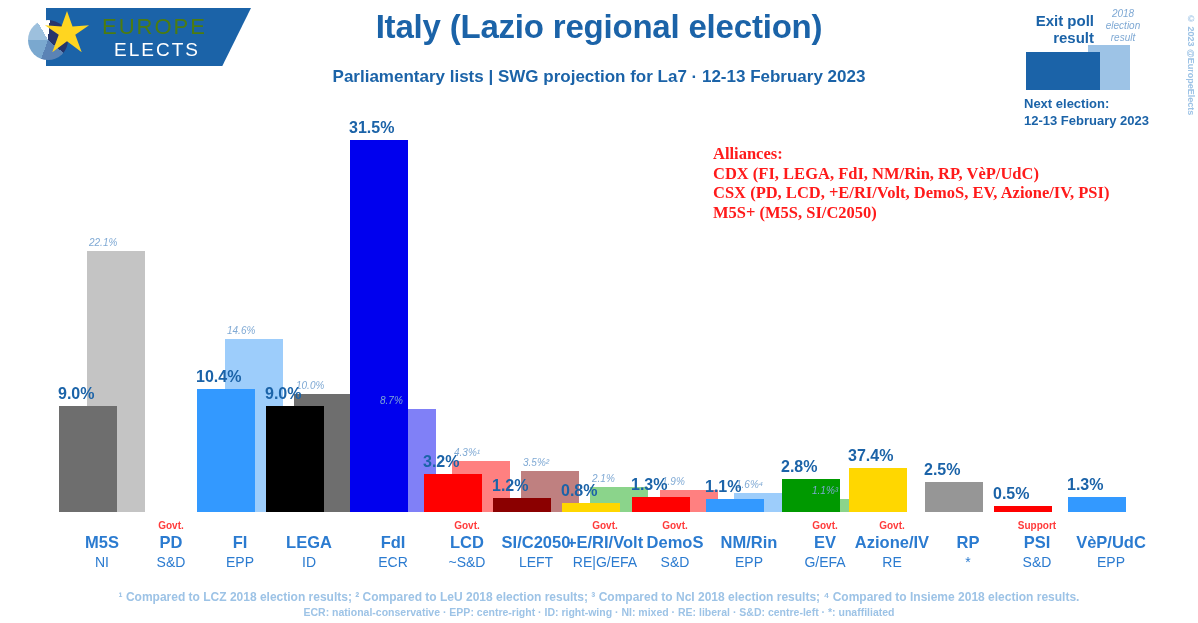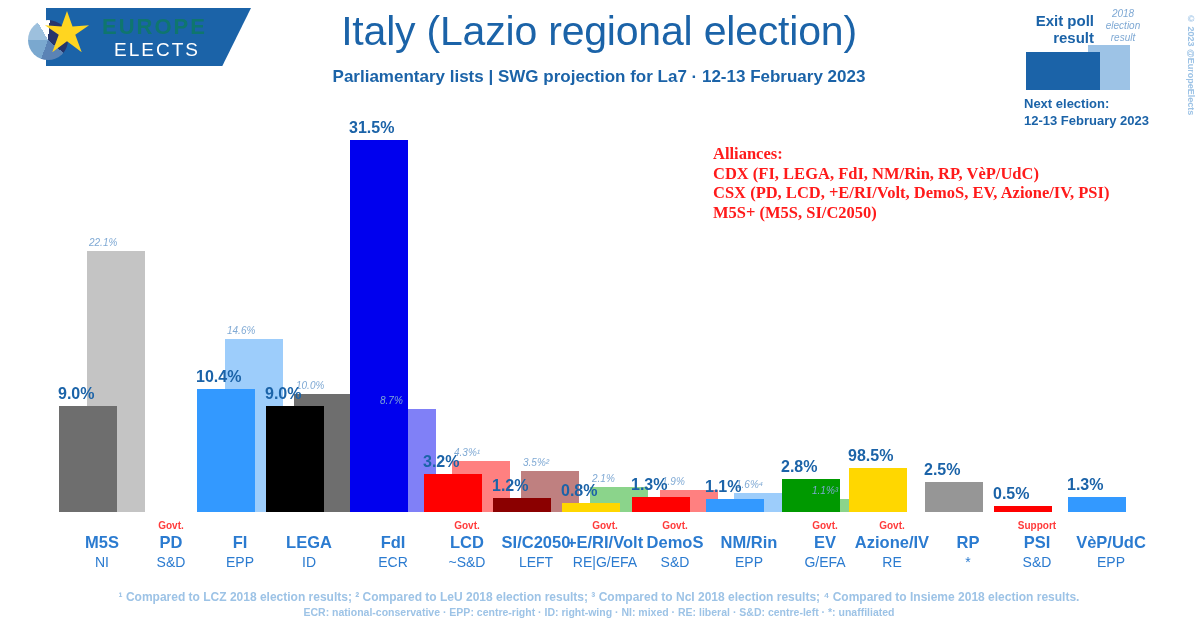--- a/index.html
+++ b/index.html
@@ -13,38 +13,38 @@
 
   
   #logo-wrap { position: absolute; left: 10px; top: 8px; width: 250px; height: 58px; }
   .logo-banner {
     position: absolute; left: 36px; top: 0; width: 205px; height: 58px;
     background: #1b63a8;
     clip-path: polygon(0 0, 100% 0, 86% 100%, 0 100%);
   }
   .logo-text-1 {
     position: absolute; left: 92px; top: 6px;
-    color: #0f766e; font-size: 22px; letter-spacing: 2px; font-weight: 700;
+    color: #4d7c0f; font-size: 22px; letter-spacing: 2px; font-weight: 400;
   }
   .logo-text-2 {
     position: absolute; left: 104px; top: 31px;
     color: #ffffff; font-size: 19px; letter-spacing: 2px; font-weight: 400;
   }
   .logo-circle {
     position: absolute; left: 18px; top: 12px; width: 40px; height: 40px;
     border-radius: 50%; overflow: hidden;
     background: conic-gradient(from 200deg, #7aa8cf 0deg 70deg, #9dc0dd 70deg 130deg,
        #ffffff 130deg 165deg, #26356b 165deg 290deg, #5b83b5 290deg 360deg);
   }
   .logo-star { position: absolute; left: 34px; top: 2px; width: 46px; height: 46px; }
 
   
   #title {
     position: absolute; left: 0; top: 8px; width: 1198px; text-align: center;
-    color: #1b63a8; font-size: 41px; font-weight: 400; letter-spacing: -0.2px;
+    color: #1b63a8; font-size: 33px; font-weight: 700; letter-spacing: -0.2px;
   }
   #subtitle {
     position: absolute; left: 0; top: 67px; width: 1198px; text-align: center;
     color: #1b63a8; font-size: 17px; font-weight: 700;
   }
 
   
   #legend { position: absolute; right: 46px; top: 6px; width: 140px; height: 125px; }
   .legend-label-1 {
     position: absolute; right: 58px; top: 6px; width: 86px; text-align: right;
@@ -262,21 +262,21 @@
       <div class="bar-new" style="width: 58px; height: 33.096px; background: rgb(0, 153, 0);"></div>
       <div class="val-new" style="left: -1px; bottom: 36.096px;">2.8%</div>
     </div>
     <div class="xlab" style="left: 750px; top: 519px; width: 150px;">
       <span class="govt">Govt.</span>
       <span class="party">EV</span>
       <span class="group">G/EFA</span>
     </div>
     <div class="bar-group" style="left: 849px; width: 86px; height: 400px;">
       <div class="bar-new" style="width: 58px; height: 43.734px; background: rgb(255, 215, 0);"></div>
-      <div class="val-new" style="left: -1px; bottom: 46.734px;">98.5%</div>
+      <div class="val-new" style="left: -1px; bottom: 46.734px;">37.4%</div>
     </div>
     <div class="xlab" style="left: 817px; top: 519px; width: 150px;">
       <span class="govt">Govt.</span>
       <span class="party">Azione/IV</span>
       <span class="group">RE</span>
     </div>
     <div class="bar-group" style="left: 925px; width: 86px; height: 400px;">
       <div class="bar-new" style="width: 58px; height: 29.55px; background: rgb(150, 150, 150);"></div>
       <div class="val-new" style="left: -1px; bottom: 32.55px;">2.5%</div>
     </div>

